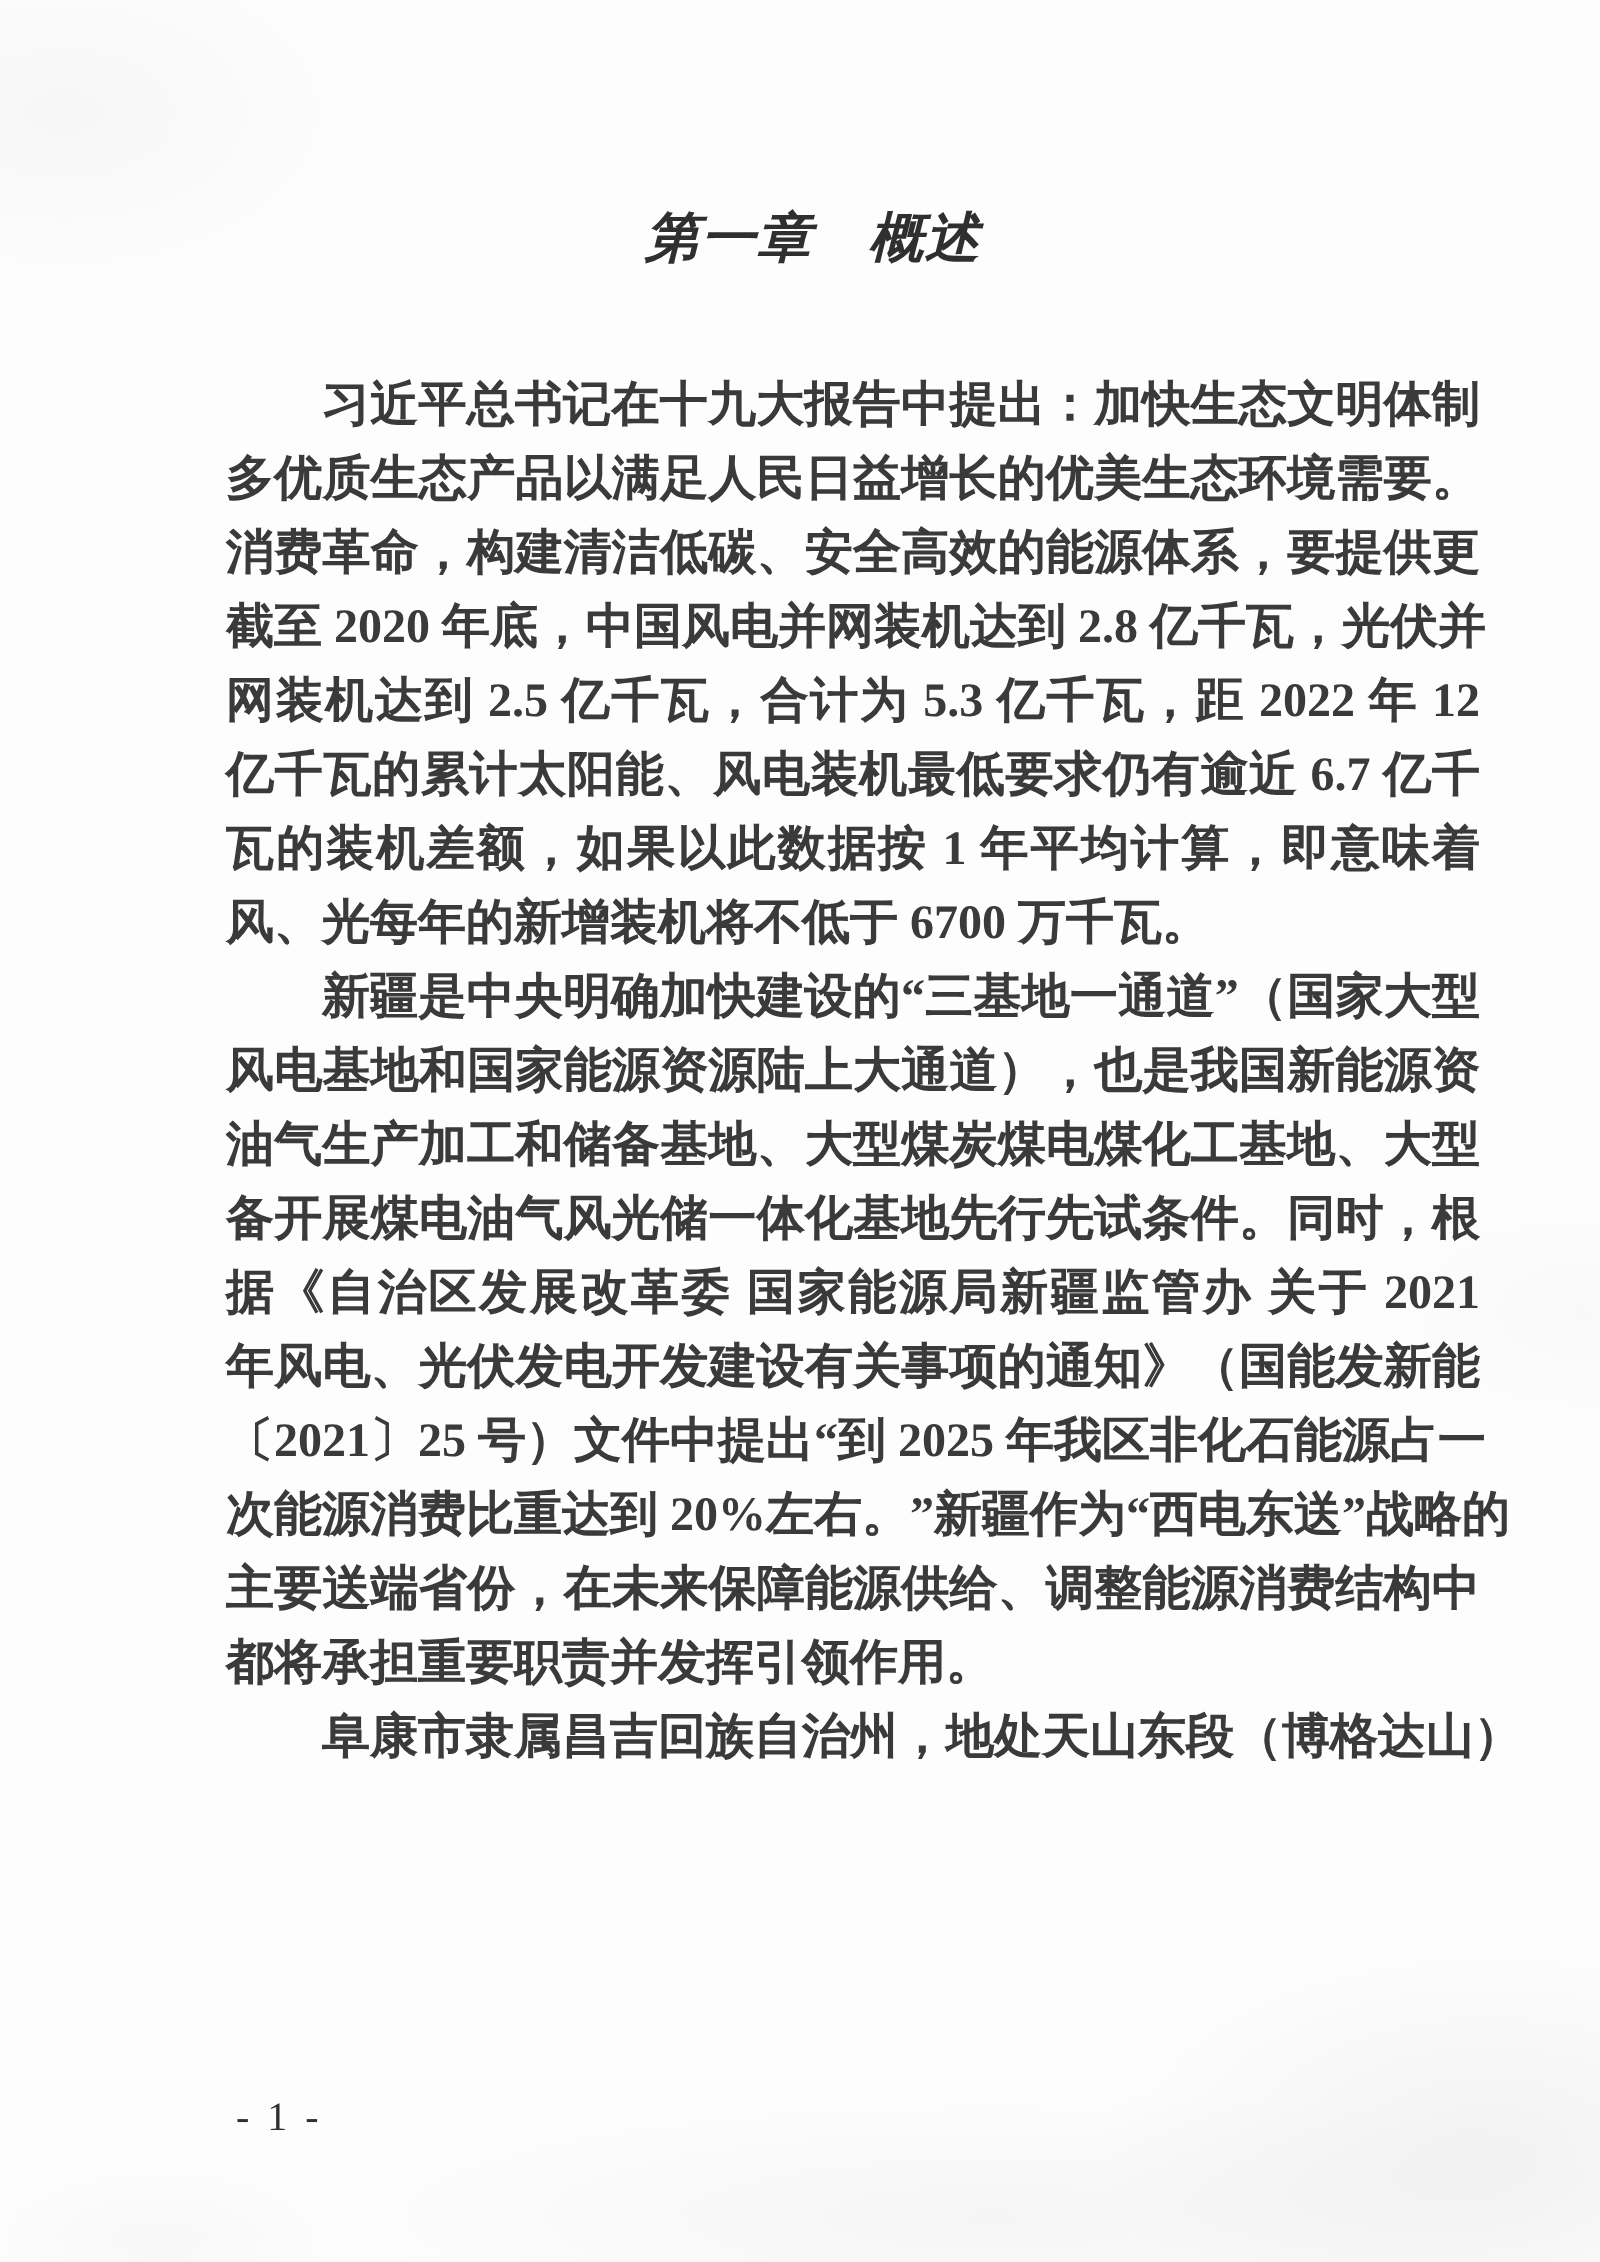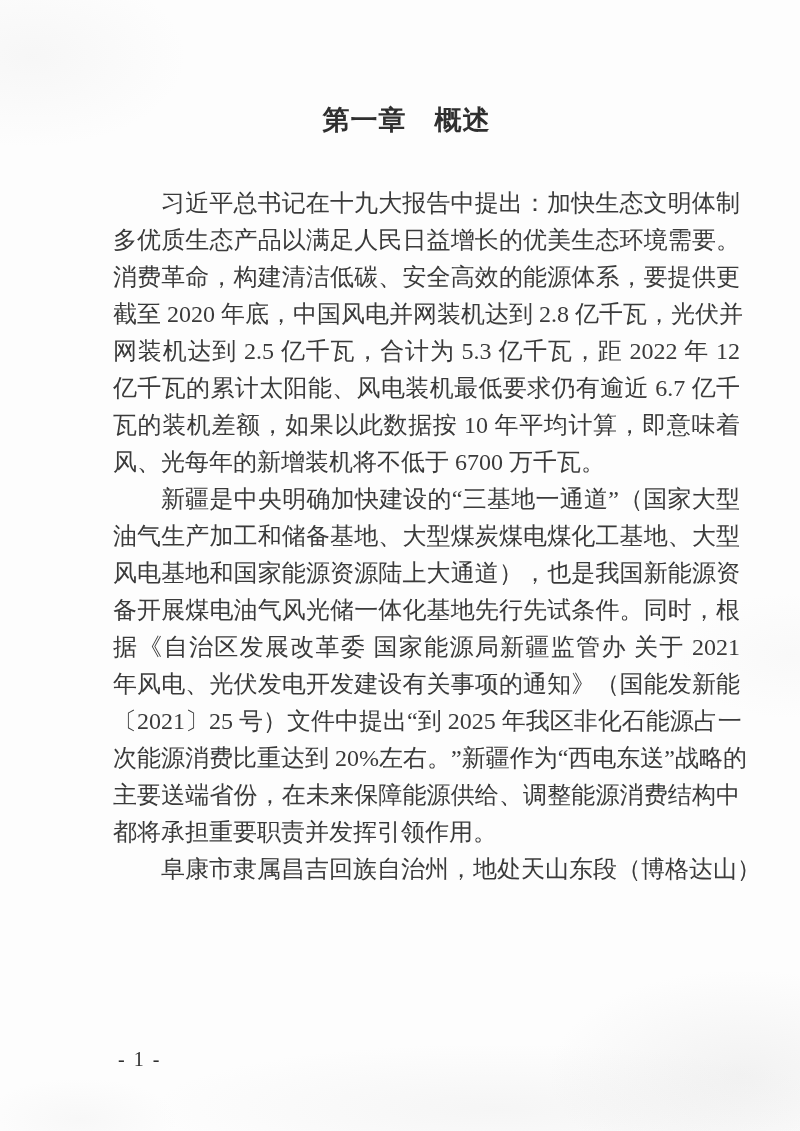--- a/index.html
+++ b/index.html
@@ -28,28 +28,30 @@
     top: 101px;
     width: 587px;
     height: 37px;
     line-height: 37px;
     text-align: center;
     font-family: "DejaVu Sans", "Liberation Sans", sans-serif;
     font-weight: bold;
     font-size: 27px;
     color: #2f2f2f;
     letter-spacing: 1px;
+    font-style: italic;
   }
   .doc-body {
     position: absolute;
     left: 113px;
     top: 185px;
     width: 627px;
     font-family: "Liberation Serif", "DejaVu Serif", serif;
     font-size: 24px;
+    font-weight: bold;
   }
   .line {
     height: 37px;
     line-height: 37px;
     white-space: nowrap;
     text-align: justify;
     text-align-last: justify;
     color: #3a3a3a;
   }
   .line.indent {
@@ -74,25 +76,25 @@
 
 <div class="page">
   <h1 class="title">第一章　概述</h1>
   <div class="doc-body">
       <div class="line indent">习近平总书记在十九大报告中提出：加快生态文明体制</div>
       <div class="line">多优质生态产品以满足人民日益增长的优美生态环境需要。</div>
       <div class="line">消费革命，构建清洁低碳、安全高效的能源体系，要提供更</div>
       <div class="line">截至 2020 年底，中国风电并网装机达到 2.8 亿千瓦，光伏并</div>
       <div class="line">网装机达到 2.5 亿千瓦，合计为 5.3 亿千瓦，距 2022 年 12</div>
       <div class="line">亿千瓦的累计太阳能、风电装机最低要求仍有逾近 6.7 亿千</div>
-      <div class="line">瓦的装机差额，如果以此数据按 10 年平均计算，即意味着</div>
+      <div class="line">瓦的装机差额，如果以此数据按 1 年平均计算，即意味着</div>
       <div class="line last">风、光每年的新增装机将不低于 6700 万千瓦。</div>
       <div class="line indent">新疆是中央明确加快建设的“三基地一通道”（国家大型</div>
+      <div class="line">风电基地和国家能源资源陆上大通道），也是我国新能源资</div>
       <div class="line">油气生产加工和储备基地、大型煤炭煤电煤化工基地、大型</div>
-      <div class="line">风电基地和国家能源资源陆上大通道），也是我国新能源资</div>
       <div class="line">备开展煤电油气风光储一体化基地先行先试条件。同时，根</div>
       <div class="line">据《自治区发展改革委 国家能源局新疆监管办 关于 2021</div>
       <div class="line">年风电、光伏发电开发建设有关事项的通知》（国能发新能</div>
       <div class="line">〔2021〕25 号）文件中提出“到 2025 年我区非化石能源占一</div>
       <div class="line">次能源消费比重达到 20%左右。”新疆作为“西电东送”战略的</div>
       <div class="line">主要送端省份，在未来保障能源供给、调整能源消费结构中</div>
       <div class="line last">都将承担重要职责并发挥引领作用。</div>
       <div class="line indent">阜康市隶属昌吉回族自治州，地处天山东段（博格达山）</div>
     </div>
   <div class="footer">- 1 -</div>

